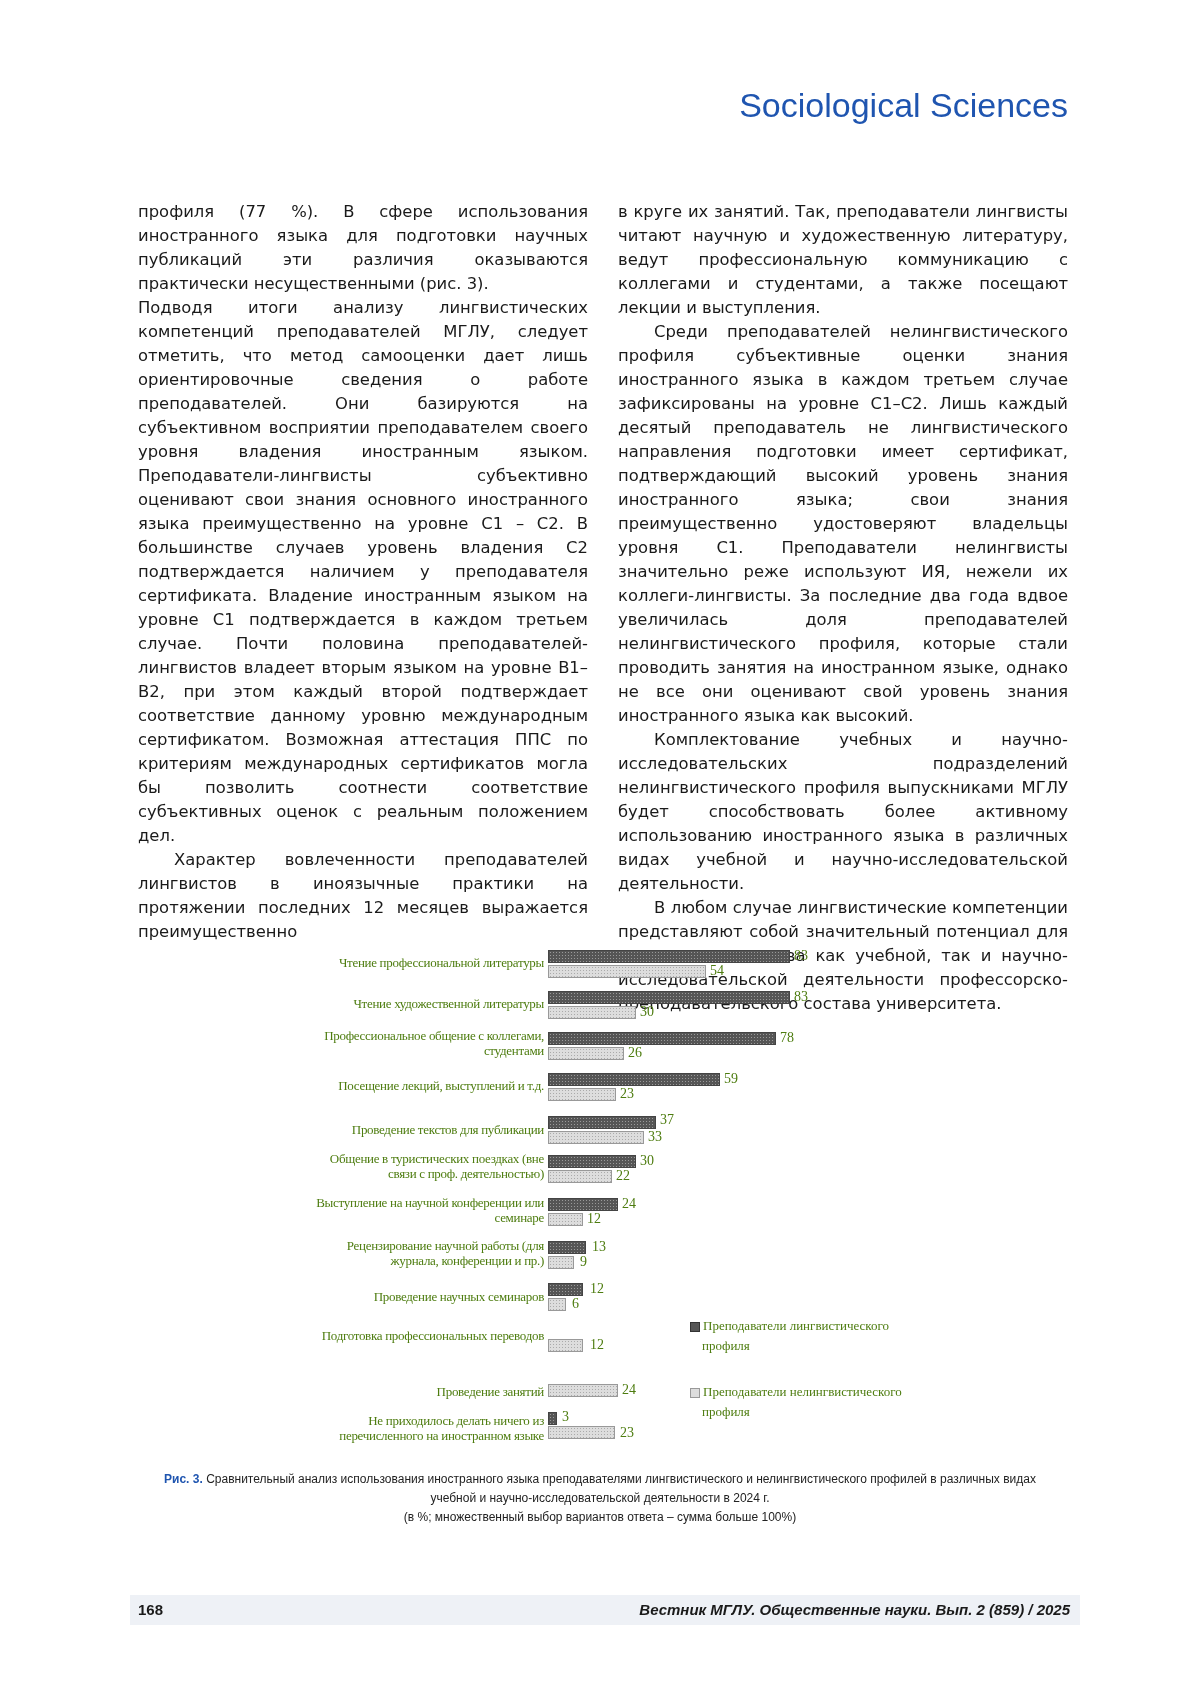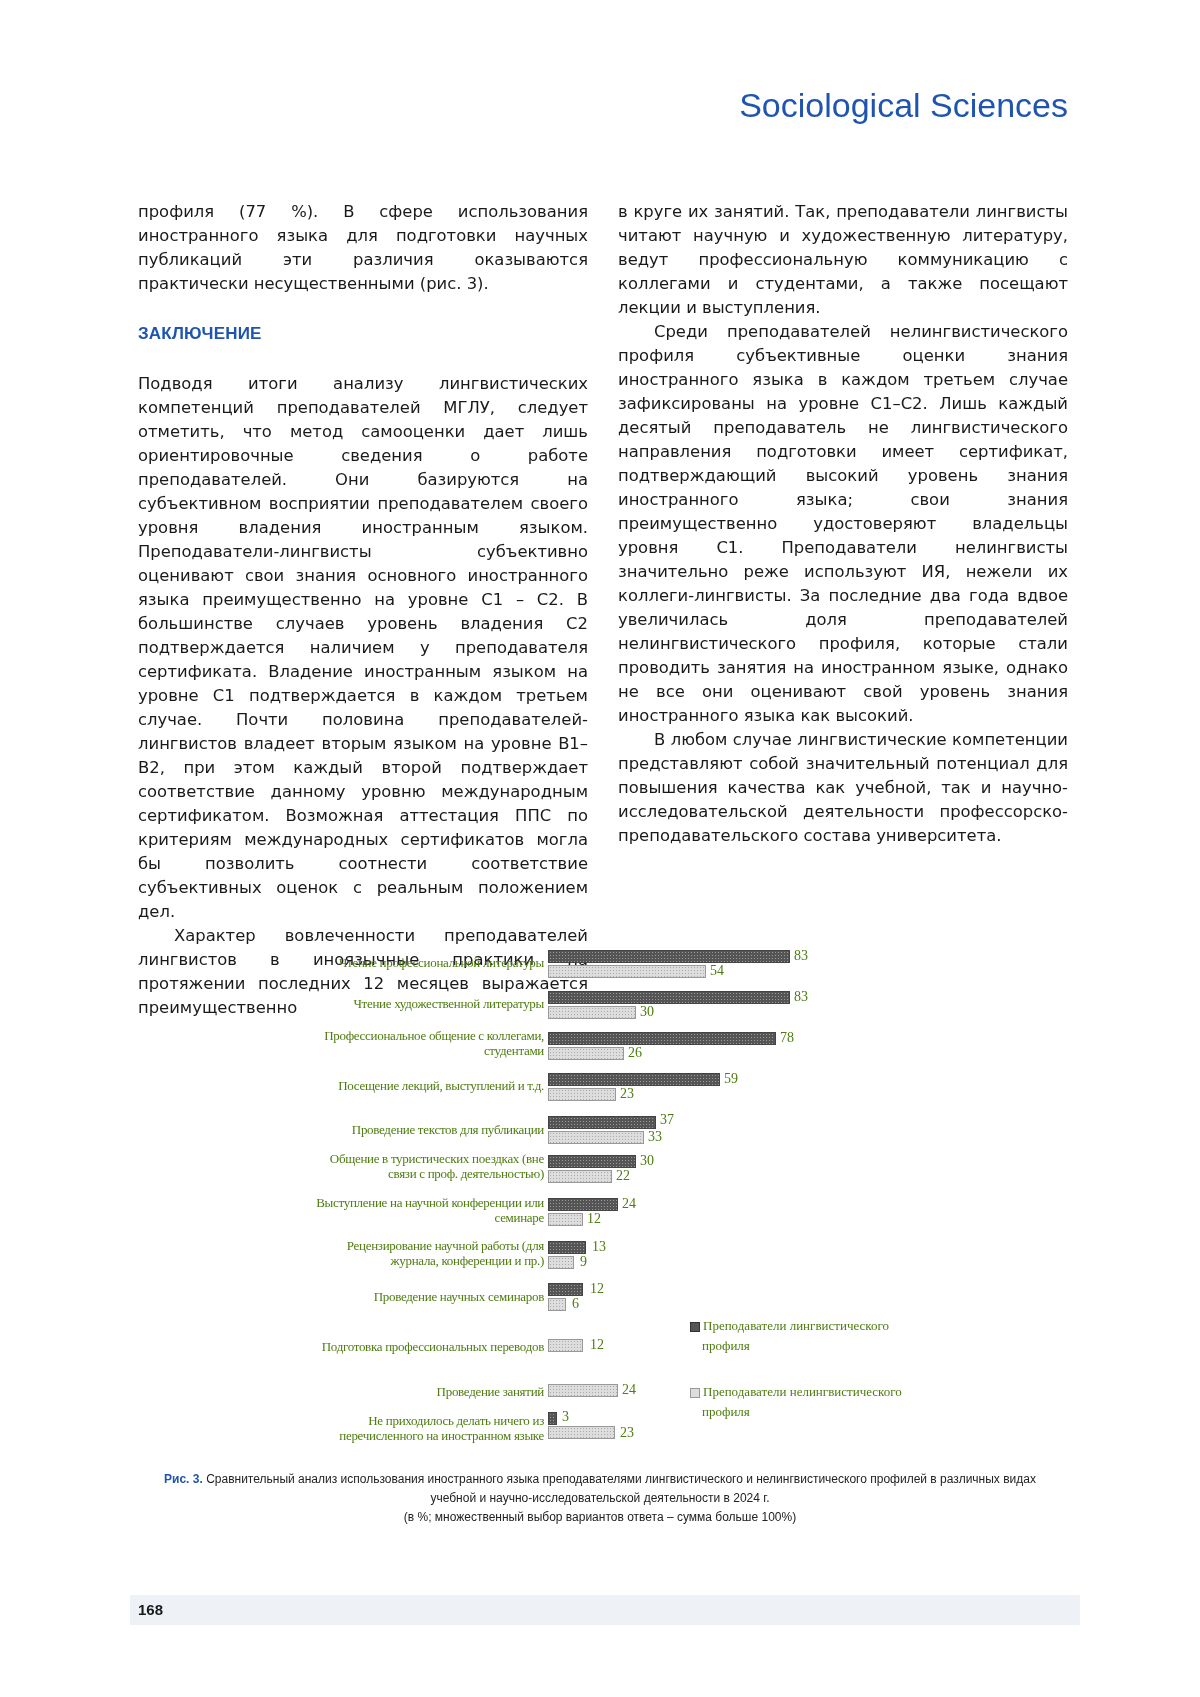--- a/index.html
+++ b/index.html
@@ -28,43 +28,43 @@
   .footer .page{position:absolute;left:8px;font-weight:bold;}
   .footer .journal{position:absolute;right:10px;font-style:italic;font-weight:bold;}
 </style>
 </head>
 <body>
 
 <div class="running-head">Sociological Sciences</div>
 
 <div class="col col-left">
   <p>профиля (77 %). В сфере использования иностранного языка для подготовки научных публикаций эти различия оказываются практически несущественными (рис. 3).</p>
-  <p class="section-head">ЗАКЛЮЧЕНИЕ</p>
   <p>Подводя итоги анализу лингвистических компетенций преподавателей МГЛУ, следует отметить, что метод самооценки дает лишь ориентировочные сведения о работе преподавателей. Они базируются на субъективном восприятии преподавателем своего уровня владения иностранным языком. Преподаватели-лингвисты субъективно оценивают свои знания основного иностранного языка преимущественно на уровне С1 – С2. В большинстве случаев уровень владения С2 подтверждается наличием у преподавателя сертификата. Владение иностранным языком на уровне С1 подтверждается в каждом третьем случае. Почти половина преподавателей-лингвистов владеет вторым языком на уровне В1–В2, при этом каждый второй подтверждает соответствие данному уровню международным сертификатом. Возможная аттестация ППС по критериям международных сертификатов могла бы позволить соотнести соответствие субъективных оценок с реальным положением дел.</p>
   <p class="indent">Характер вовлеченности преподавателей лингвистов в иноязычные практики на протяжении последних 12 месяцев выражается преимущественно</p>
 </div>
 
 <div class="col col-right">
   <p>в круге их занятий. Так, преподаватели лингвисты читают научную и художественную литературу, ведут профессиональную коммуникацию с коллегами и студентами, а также посещают лекции и выступления.</p>
   <p class="indent">Среди преподавателей нелингвистического профиля субъективные оценки знания иностранного языка в каждом третьем случае зафиксированы на уровне С1–С2. Лишь каждый десятый преподаватель не лингвистического направления подготовки имеет сертификат, подтверждающий высокий уровень знания иностранного языка; свои знания преимущественно удостоверяют владельцы уровня С1. Преподаватели нелингвисты значительно реже используют ИЯ, нежели их коллеги-лингвисты. За последние два года вдвое увеличилась доля преподавателей нелингвистического профиля, которые стали проводить занятия на иностранном языке, однако не все они оценивают свой уровень знания иностранного языка как высокий.</p>
+  <p class="indent">Комплектование учебных и научно-исследовательских подразделений нелингвистического профиля выпускниками МГЛУ будет способствовать более активному использованию иностранного языка в различных видах учебной и научно-исследовательской деятельности.</p>
   <p class="indent">В любом случае лингвистические компетенции представляют собой значительный потенциал для повышения качества как учебной, так и научно-исследовательской деятельности профессорско-преподавательского состава университета.</p>
 </div>
 
 <div class="chart">
 
   <div class="cat" style="top:5px">Чтение профессиональной литературы</div>
   <div class="cat" style="top:46px">Чтение художественной литературы</div>
   <div class="cat" style="top:78px"><span>Профессиональное общение с коллегами,</span><br><span>студентами</span></div>
   <div class="cat" style="top:128px">Посещение лекций, выступлений и т.д.</div>
   <div class="cat" style="top:172px">Проведение текстов для публикации</div>
   <div class="cat" style="top:201px"><span>Общение в туристических поездках (вне</span><br><span>связи с проф. деятельностью)</span></div>
   <div class="cat" style="top:245px"><span>Выступление на научной конференции или</span><br><span>семинаре</span></div>
   <div class="cat" style="top:288px"><span>Рецензирование научной работы (для</span><br><span>журнала, конференции и пр.)</span></div>
   <div class="cat" style="top:339px">Проведение научных семинаров</div>
-  <div class="cat" style="top:389px">Подготовка профессиональных переводов</div>
+  <div class="cat" style="top:378px">Подготовка профессиональных переводов</div>
   <div class="cat" style="top:434px">Проведение занятий</div>
   <div class="cat" style="top:463px"><span>Не приходилось делать ничего из</span><br><span>перечисленного на иностранном языке</span></div>
 
   <div class="bar ling" style="top:0px;width:242px"></div>
   <div class="bar non" style="top:15px;width:158px"></div>
   <div class="val" style="top:-1px;left:494px">83</div>
   <div class="val" style="top:14px;left:410px">54</div>
 
   <div class="bar ling" style="top:41px;width:242px"></div>
   <div class="bar non" style="top:56px;width:88px"></div>
@@ -128,13 +128,14 @@
 </div>
 
 <div class="caption">
   <span class="fig-label">Рис. 3.</span>
   <span>Сравнительный анализ использования иностранного языка преподавателями лингвистического и нелингвистического профилей в различных видах учебной и научно-исследовательской деятельности в 2024 г.</span><br>
   <span>(в %; множественный выбор вариантов ответа – сумма больше 100%)</span>
 </div>
 
 <div class="footer">
   <span class="page">168</span>
+  <span class="journal">Вестник МГЛУ. Общественные науки. Вып. 2 (859) / 2025</span>
 </div>
 
 </body></html>

